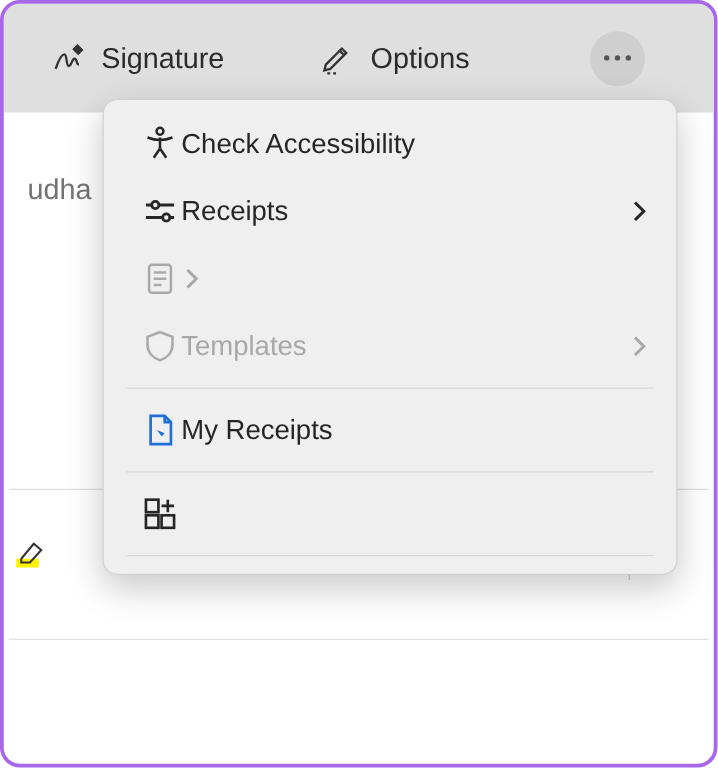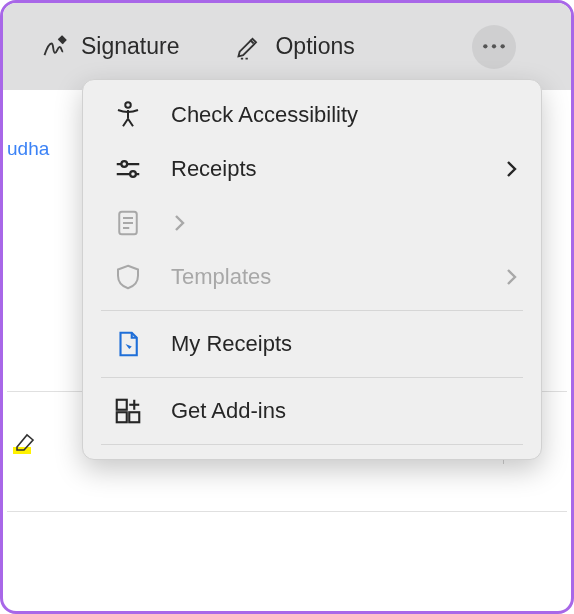--- a/index.html
+++ b/index.html
@@ -12,21 +12,21 @@
   border: 3px solid #a867e8;
   border-radius: 16px;
   position: relative;
 }
 .toolbar {
   height: 87px;
   background: #dfdfe0;
   display: flex;
   align-items: center;
   padding-left: 38px;
-  gap: 56px;
+  gap: 77px;
 }
 .toolbar-item {
   display: flex;
   align-items: center;
   gap: 12px;
   color: #2b2b2b;
   font-size: 23px;
 }
 .toolbar-icon { width: 28px; height: 28px; display: inline-flex; }
 .more-btn {
@@ -34,22 +34,22 @@
   border-radius: 50%;
   background: #cfcfd0;
   display: flex; align-items: center; justify-content: center;
   margin-left: auto;
   margin-right: 55px;
 }
 .more-btn svg { width: 26px; }
 
 .bg-text {
   position: absolute;
-  top: 135px; left: 4px;
-  font-size: 19px; color: #3b82f6;
+  top: 135px; left: 19px;
+  font-size: 23px; color: #737373;
 }
 .bg-sep1 { position: absolute; top: 388px; left: 4px; right: 4px; height: 1px; background: #e0e0e0; }
 .bg-sep2 { position: absolute; top: 508px; left: 4px; right: 4px; height: 1px; background: #e0e0e0; }
 .bg-icons {
   position: absolute; top: 429px; left: 8px;
   display: flex; align-items: center; gap: 430px;
 }
 .bg-icons .hi { width: 30px; height: 24px; }
 .bg-icons .lines { width: 26px; height: 20px; }
 .vdivider { position: absolute; top: 421px; left: 500px; width: 1px; height: 40px; background: #d3d3d3; }
@@ -62,21 +62,21 @@
   border: 1px solid #d1d1d1;
   border-radius: 12px;
   box-shadow: 0 10px 28px rgba(0,0,0,.22);
   padding: 8px 0;
 }
 .menu-item {
   display: flex;
   align-items: center;
   height: 54px;
   padding: 0 20px 0 30px;
-  gap: 28px;
+  gap: 2px;
   font-size: 22px;
   color: #262626;
 }
 .menu-item.disabled { color: #a8a8a8; }
 .menu-item .mi-icon { width: 30px; height: 30px; display: inline-flex; align-items: center; justify-content: center; flex-shrink: 0; }
 .menu-item .mi-label { flex: 1; }
 .menu-item .chev { width: 18px; height: 18px; flex-shrink: 0; }
 .menu-sep { height: 1px; background: #d6d6d6; margin: 6px 18px; }
 </style>
 </head>
@@ -193,16 +193,15 @@
   <div class="menu-item">
     <span class="mi-icon">
       <svg viewBox="0 0 24 24" fill="none" stroke="#262626" stroke-width="1.7">
         <rect x="3" y="3" width="8" height="8"></rect>
           <rect x="3" y="13" width="8" height="8"></rect>
           <rect x="13" y="13" width="8" height="8"></rect>
         <line x1="17" y1="3" x2="17" y2="11"></line>
           <line x1="13" y1="7" x2="21" y2="7"></line>
       </svg>
     </span>
-    <span class="mi-label">Get Add-ins</span>
   </div>
   <div class="menu-sep"></div>
 </div>
 
 </body></html>

